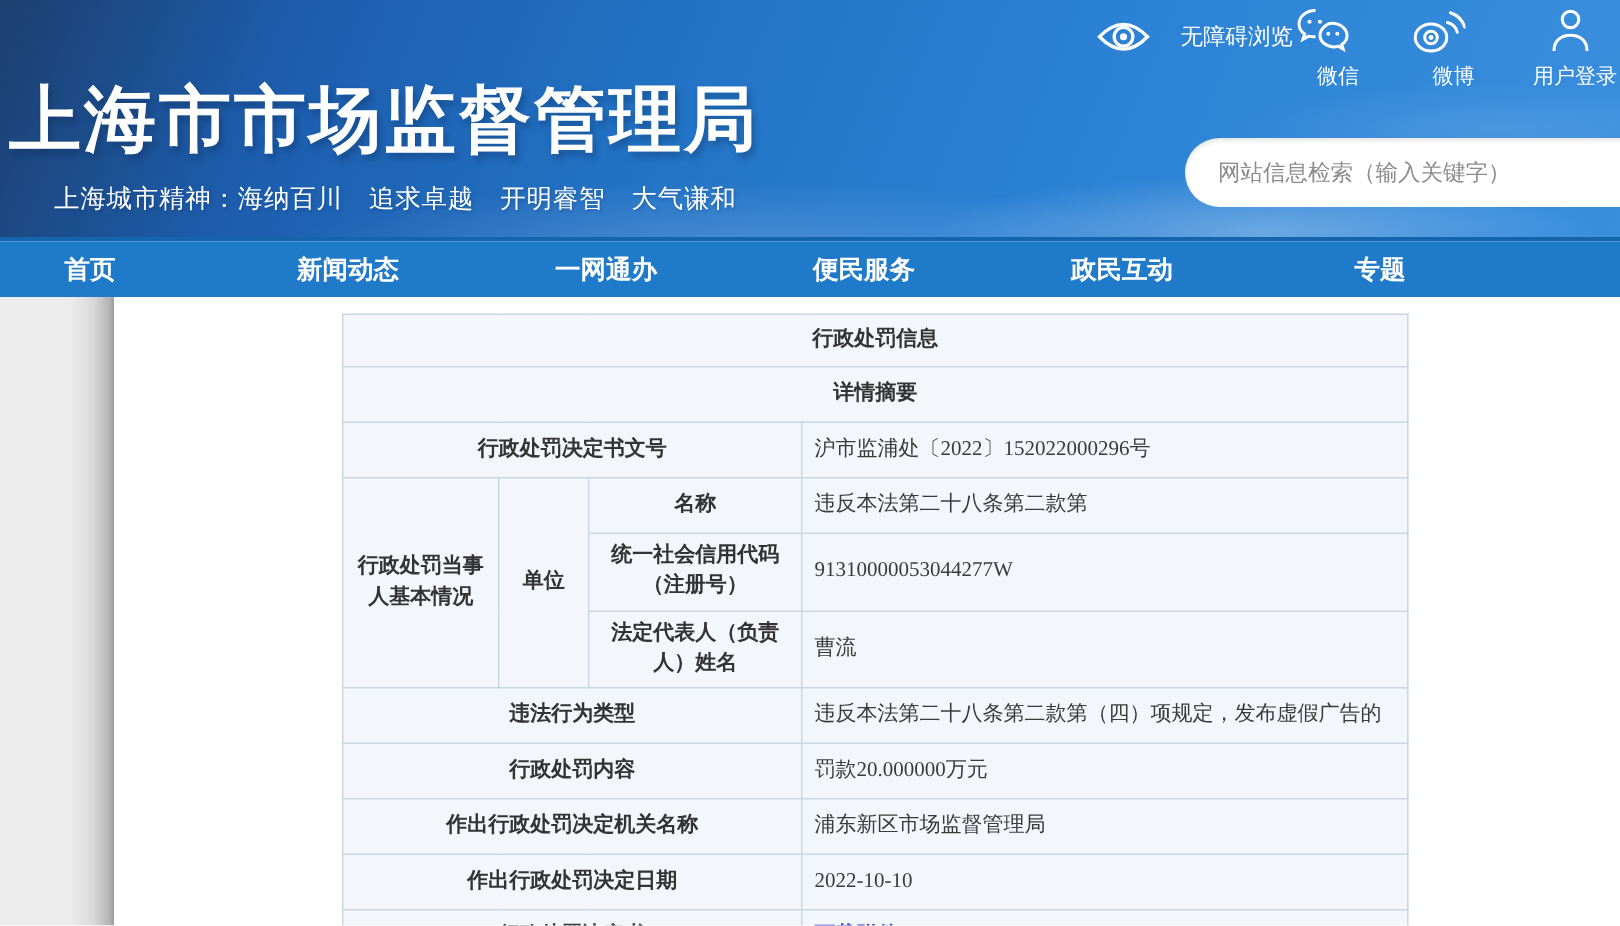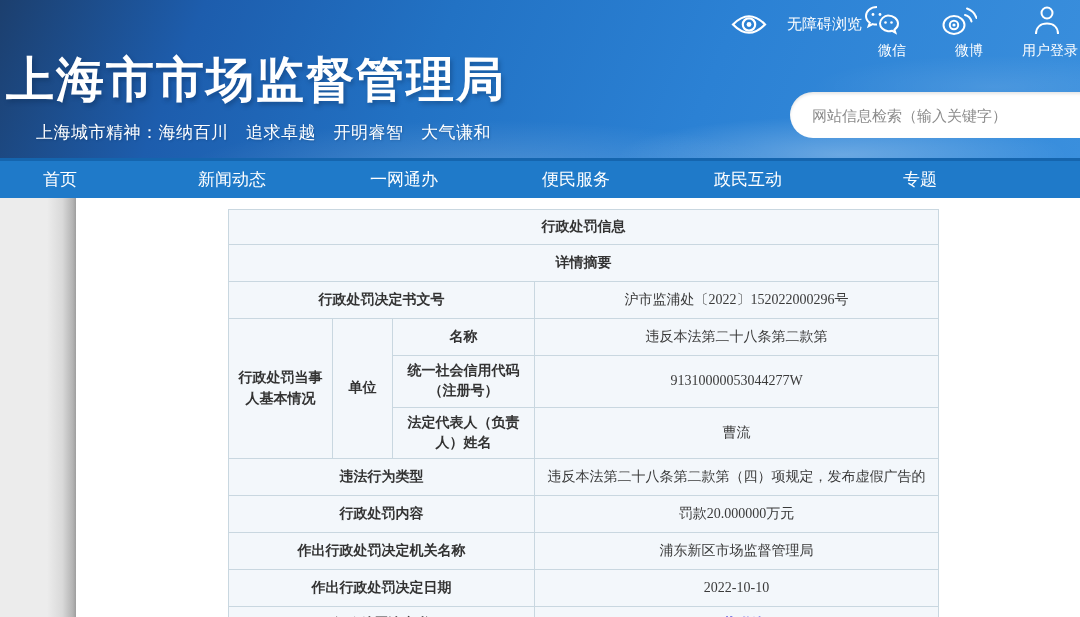--- a/index.html
+++ b/index.html
@@ -33,40 +33,40 @@
 
   .search-wrap { position:absolute; left:790px; top:92px; width:340px; height:46px;
     background:#fff; border-radius:24px; box-shadow:inset 0 2px 3px rgba(0,0,0,0.10); }
   .search-wrap input { position:absolute; left:22px; top:0; width:290px; height:46px;
     border:none; outline:none; background:transparent; font-size:15px; color:#444;
     font-family:"Liberation Sans","DejaVu Sans",sans-serif; }
   .search-wrap input::placeholder { color:#8c8c8c; opacity:1; }
 
   
   .nav-line { position:absolute; left:0; top:158px; width:1080px; height:3px; background:#1565ae; }
-  .nav { position:absolute; left:0; top:161px; width:1080px; height:37px; background:#1f7ac9; }
+  .nav { position:absolute; left:0; top:161px; width:1080px; height:37px; background:#1f7ac9;font-weight:bold; }
   .nav-inner { display:flex; margin-left:-26px; height:37px; }
   .nav-item { width:172px; text-align:center; line-height:37px; color:#fff; font-size:17px;
     cursor:pointer; white-space:nowrap; }
   .nav-item.active { background:#0e57a6; }
 
   
   .content { position:absolute; left:0; top:198px; width:1080px; height:339px; background:#fff; }
   .left-strip { position:absolute; left:0; top:0; width:76px; height:419px;
     background:linear-gradient(to right, #ececec 0%, #ececec 62%, #d9d9d9 82%, #b3b3b3 96%, #9d9d9d 100%); }
 
   table.penalty { position:absolute; left:228px; top:11px; width:710px;
     border-collapse:collapse; table-layout:fixed;
     font-family:"Liberation Serif","DejaVu Serif",serif; font-size:14px; color:#333; }
   table.penalty td { border:1px solid #c9d7e0; background:#f3f7fb; padding:5px 8px;
     line-height:1.45; vertical-align:middle; }
   table.penalty tr { height:37px; }
   td.c { text-align:center; }
   td.b { font-weight:bold; }
-  td.v { text-align:center; padding-left:11px; color:#3a3a3a; }
+  td.v { text-align:left; padding-left:11px; color:#3a3a3a; }
   a.dl { color:#4343d8; text-decoration:underline; font-weight:bold; }
 
   svg { display:block; }
 </style>
 </head>
 <body>
 
 <div class="stage">
 
   <div class="header">

